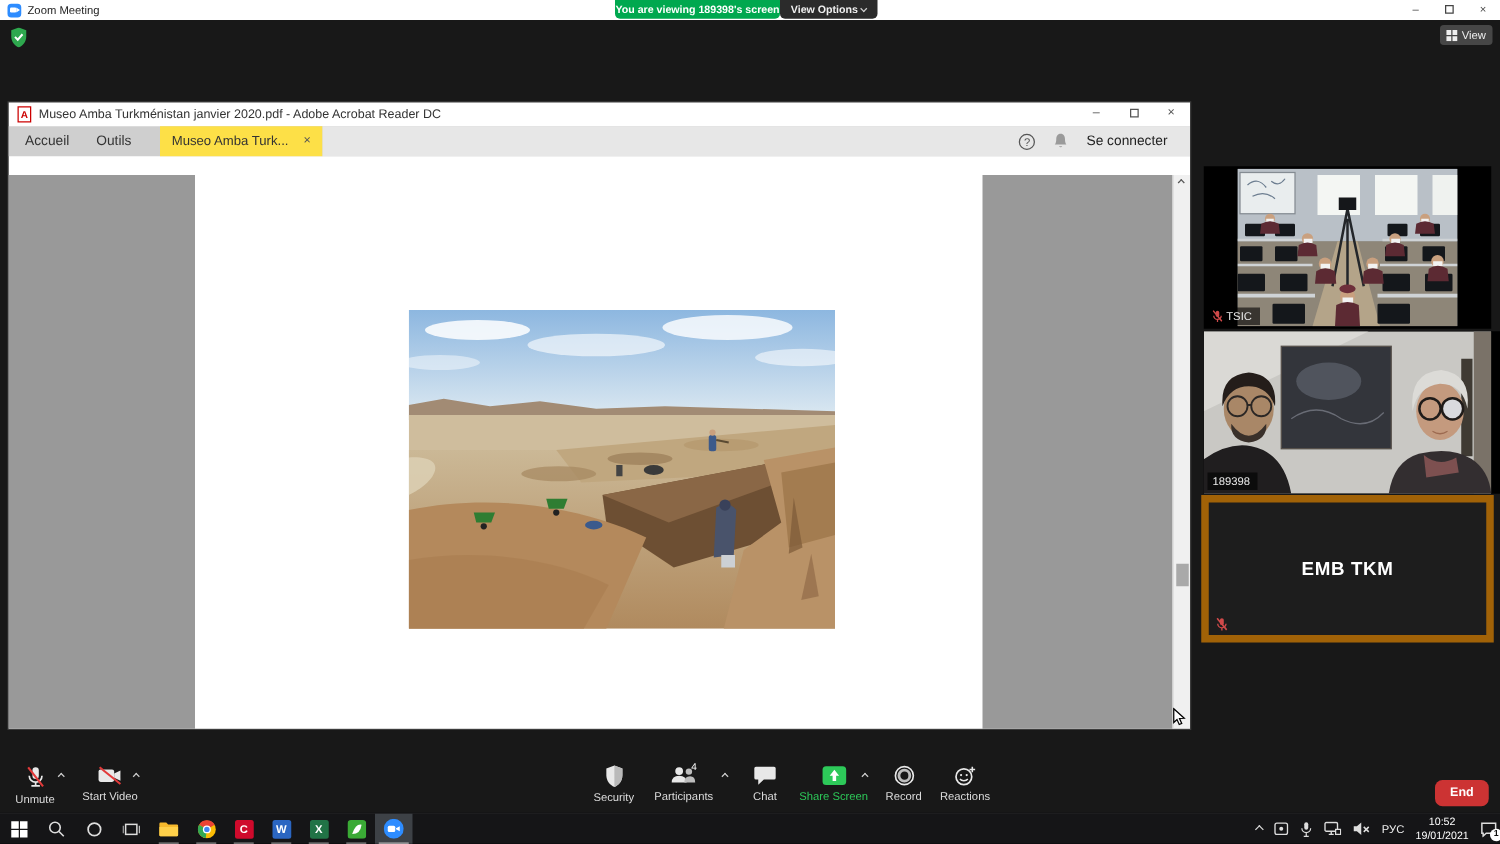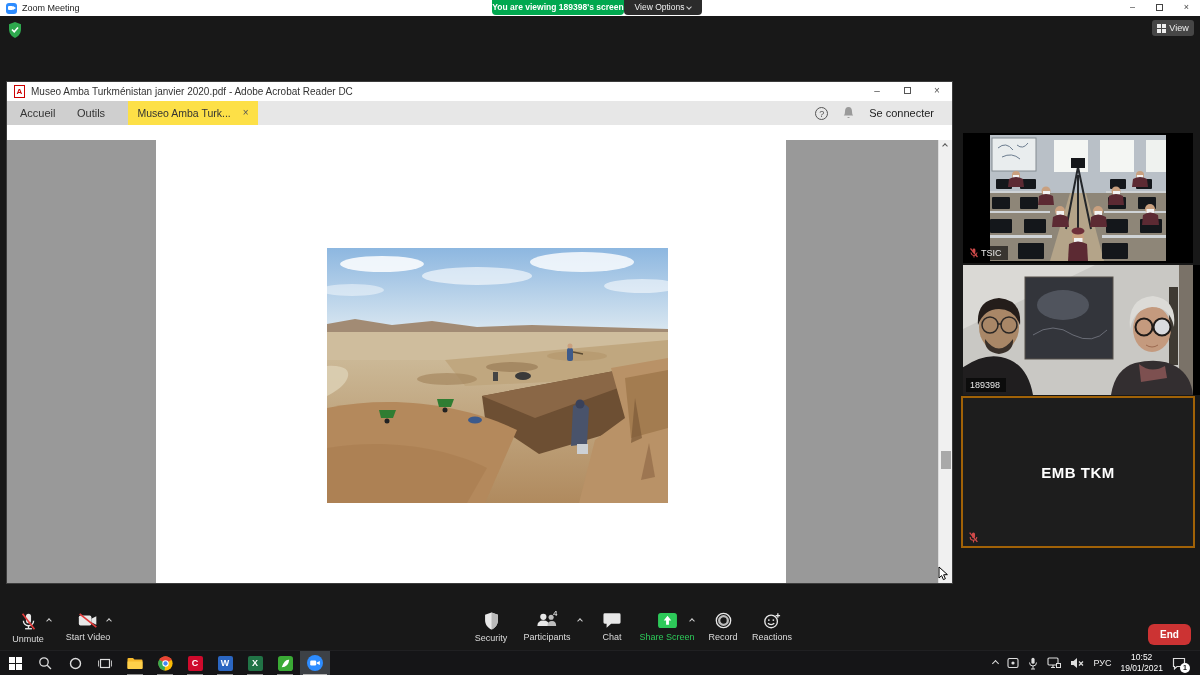--- a/index.html
+++ b/index.html
@@ -12,21 +12,21 @@
   #zappicon{width:11px;height:11px;margin-left:6px;border-radius:3px;background:#2d8cff;position:relative;flex:0 0 auto}
   #zappicon:after{content:"";position:absolute;left:2px;top:3.5px;width:4.5px;height:4px;background:#fff;border-radius:1px}
   #zappicon:before{content:"";position:absolute;left:7px;top:3.5px;border-left:3px solid #fff;border-top:2px solid transparent;border-bottom:2px solid transparent}
   #ztitletext{font-size:9px;color:#222;margin-left:5px}
   #zwinctrls{margin-left:auto;display:flex;height:16px}
   #zwinctrls .wb{width:27px;text-align:center;font-size:9px;color:#444;line-height:15px}
   #zwinctrls .boxglyph{display:inline-block;width:7px;height:7px;border:1px solid #444;margin-top:4px}
 
   
   #banner{left:492px;top:0;width:132px;height:15px;background:#00a84f;border-radius:0 0 4px 4px;color:#fff;font-size:8.5px;font-weight:bold;text-align:center;line-height:15px;z-index:6;white-space:nowrap}
-  #viewopts{left:624px;top:0;width:78px;height:15px;background:#2b2b2b;border-radius:0 0 4px 4px;color:#f0f0f0;font-size:8.5px;font-weight:normal;text-align:center;line-height:15px;z-index:6}
+  #viewopts{left:624px;top:0;width:78px;height:15px;background:#2b2b2b;border-radius:0 0 4px 4px;color:#f0f0f0;font-size:8.5px;font-weight:bold;text-align:center;line-height:15px;z-index:6}
   .chev{display:inline-block;width:4px;height:4px;border-left:1.3px solid #cfcfcf;border-bottom:1.3px solid #cfcfcf}
   .chev.down{transform:rotate(-45deg);margin-left:3px;margin-bottom:1px}
   .chev.up{transform:rotate(135deg)}
 
   
   #meeting{left:0;top:16px;width:1200px;height:634px;background:#181818}
 
   #shield{left:8px;top:6px}
   #viewbtn{left:1152px;top:4px;width:42px;height:16px;background:#464646;border-radius:3px;color:#eee;font-size:9px;display:flex;align-items:center;justify-content:center;gap:3px}
 
@@ -54,21 +54,21 @@
   #photo{position:absolute;left:171px;top:108px;width:341px;height:255px}
   #vscroll{position:absolute;right:0;top:0;width:14px;height:443px;background:#f0f0f0;border-left:1px solid #dcdcdc}
   #vscroll .arrow{position:absolute;top:4px;left:4px}
   #vthumb{position:absolute;left:2px;top:311px;width:10px;height:18px;background:#a9a9a9}
   #cursor{position:absolute;right:3px;bottom:2px}
 
   
   .thumb{background:#000;overflow:hidden}
   #thumb1{left:963px;top:117px;width:230px;height:130px}
   #thumb2{left:963px;top:249px;width:254px;height:130px}
-  #thumb3{left:961px;top:380px;width:234px;height:152px;border:2px solid #a16207;background:#1d1d1d;display:flex;align-items:center;justify-content:center}
+  #thumb3{left:961px;top:380px;width:234px;height:118px;border:6px solid #a16207;background:#1d1d1d;display:flex;align-items:center;justify-content:center}
   .vlabel{position:absolute;left:3px;bottom:3px;background:rgba(0,0,0,.6);color:#e9e9e9;font-size:9px;padding:2px 6px 2px 4px;display:flex;align-items:center;gap:3px}
   #thumb3 .bigname{color:#fff;font-size:15px;font-weight:bold;letter-spacing:.5px}
   #t1video{position:absolute;left:27px;top:2px}
 
   
   .tbitem{position:absolute;top:596px;width:64px;display:flex;flex-direction:column;align-items:center;gap:3px;color:#dcdcdc;font-size:9px;white-space:nowrap}
   .tbchev{position:absolute;top:603px}
   #tb-unmute{left:-4px}
   #tb-video{left:56px}
   #tb-security{left:459px}
@@ -81,21 +81,21 @@
   .pcount{position:absolute;left:38px;top:-3px;font-size:8px;color:#fff}
   #endbtn{left:1148px;top:608px;width:43px;height:21px;background:#cc3333;border-radius:6px;color:#fff;font-size:10px;font-weight:bold;text-align:center;line-height:21px}
 
   
   #taskbar{left:0;top:650px;width:1200px;height:25px;background:#151517;border-top:1px solid rgba(255,255,255,.05);display:flex;align-items:center}
   .tslot{width:30px;height:25px;display:flex;align-items:center;justify-content:center;position:relative;flex:0 0 auto}
   .tslot.open:after{content:"";position:absolute;bottom:0;left:7px;width:16px;height:2px;background:#8d8d8d}
   .tslot.active{background:#3d4146}
   .tslot.active:after{left:3px;width:24px;background:#b5b5b5}
   .appsq{width:15px;height:15px;border-radius:2px;color:#fff;font-size:9px;font-weight:bold;text-align:center;line-height:15px}
-  #tray{margin-left:auto;display:flex;align-items:center;gap:9px;padding-right:14px;height:25px}
+  #tray{margin-left:auto;display:flex;align-items:center;gap:9px;padding-right:2px;height:25px}
   #tray .tico{display:flex;align-items:center;justify-content:center}
   #lang{color:#eee;font-size:9px}
   #clock{color:#fff;font-size:8.5px;line-height:1.25;text-align:center}
   #notif{position:relative}
   #notifbadge{position:absolute;right:-4px;bottom:-3px;width:10px;height:10px;border-radius:50%;background:#fff;color:#111;font-size:7px;font-weight:bold;text-align:center;line-height:10px}
   .winlogo{display:grid;grid-template-columns:6px 6px;grid-template-rows:6px 6px;gap:1px}
   .winlogo span{background:#fff}
 </style>
 </head>
 <body>

